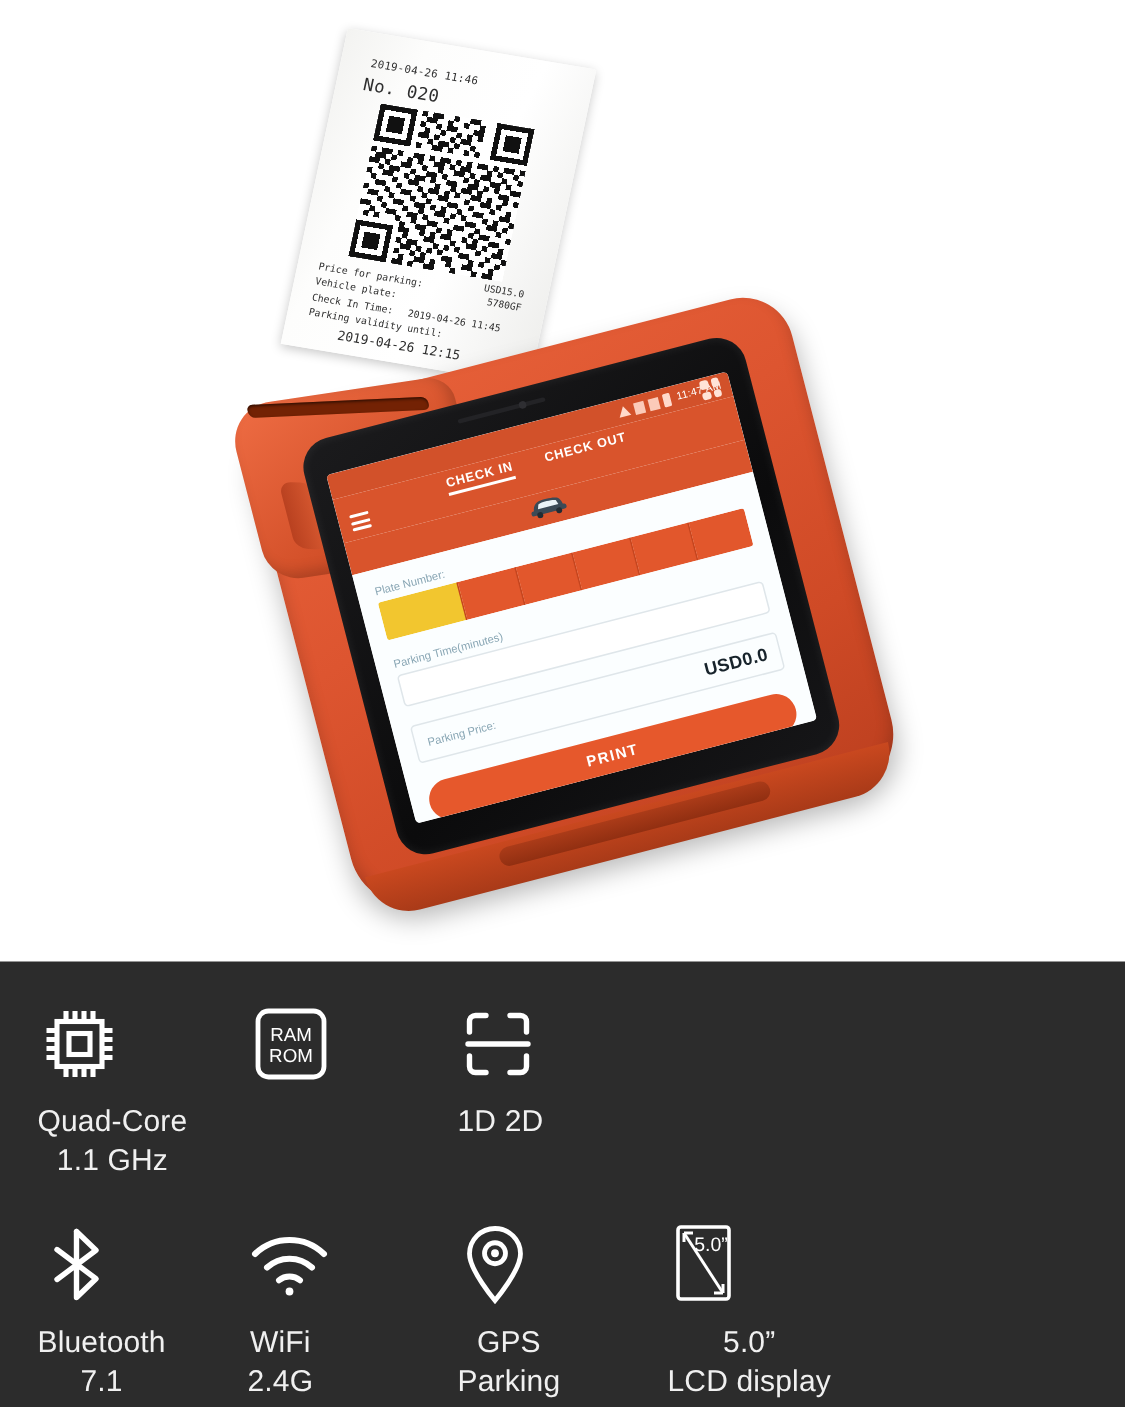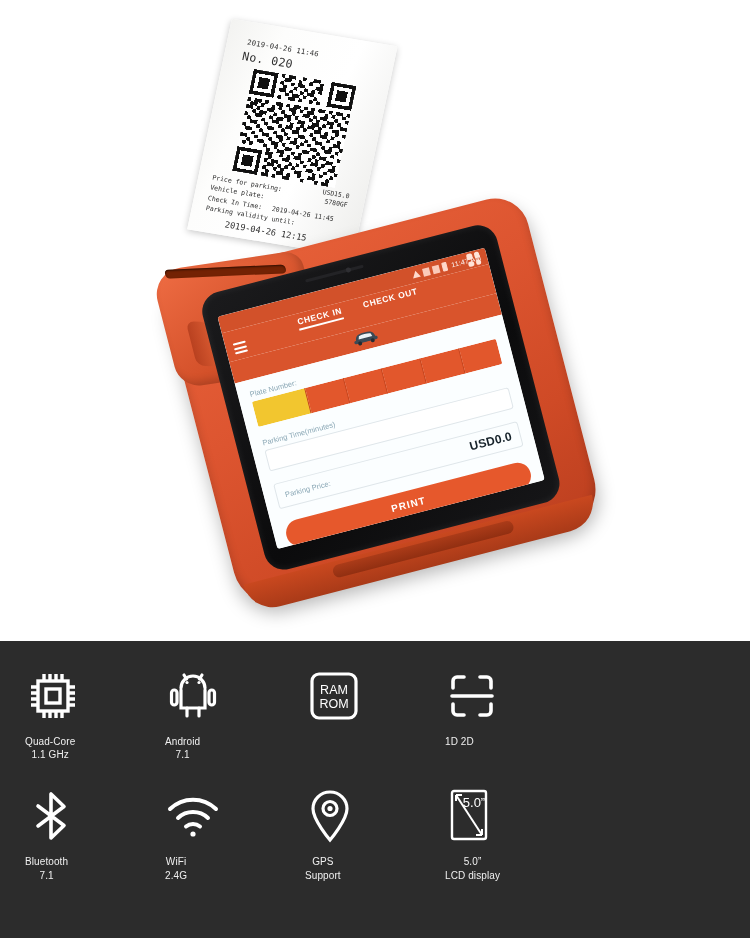--- a/index.html
+++ b/index.html
@@ -154,21 +154,21 @@
     background:#2c2c2c;
   }
   .spec-grid {
     display:grid; grid-template-columns:repeat(5,1fr);
     width:700px; margin:0 auto; padding-top:22px;
   }
   .spec-cell { display:flex; flex-direction:column; align-items:flex-start; }
   .spec-ico { height:66px; display:flex; align-items:center; justify-content:center; }
   .spec-ico svg { display:block; }
   .spec-text { margin-top:6px; text-align:center; color:#f0f0f0;
-               font-size:10px; line-height:1.32; letter-spacing:.1px; }
+               font-size:20px; line-height:1.32; letter-spacing:.1px; }
   .row2 { padding-top:22px; }
 </style>
 </head>
 <body>
 
 <div id="page">
 
   <div id="photo">
 
     <div id="receipt">
@@ -516,38 +516,20 @@
             <rect x="21" y="21" width="14" height="14"></rect>
             <path d="M19 13V6M25 13V6M31 13V6M37 13V6M19 50v-7M25 50v-7M31 50v-7M37 50v-7M13 19H6M13 25H6M13 31H6M13 37H6M50 19h-7M50 25h-7M50 31h-7M50 37h-7"></path>
           </svg>
         </div>
         <div class="spec-text">
           <div>Quad-Core</div>
           <div>1.1 GHz</div>
         </div>
       </div>
 
-      <div class="spec-cell">
-        <div class="spec-ico">
-          <svg width="56" height="56" viewBox="0 0 56 56" fill="none" stroke="#fff" stroke-width="3.2" stroke-linecap="round">
-            <path d="M16 20a12 12 0 0 1 24 0"></path>
-            <path d="M16 22v18h24V22"></path>
-            <circle cx="22" cy="14.5" r="1.6" fill="#fff" stroke="none"></circle>
-            <circle cx="34" cy="14.5" r="1.6" fill="#fff" stroke="none"></circle>
-            <path d="M19 7l2.5 4M37 7l-2.5 4"></path>
-            <rect x="6.5" y="22" width="5.5" height="15" rx="2.7"></rect>
-            <rect x="44" y="22" width="5.5" height="15" rx="2.7"></rect>
-            <path d="M22 40v8M34 40v8"></path>
-          </svg>
-        </div>
-        <div class="spec-text">
-          <div>Android</div>
-          <div>7.1</div>
-        </div>
-      </div>
 
       <div class="spec-cell">
         <div class="spec-ico">
           <svg width="58" height="58" viewBox="0 0 58 58">
             <rect x="7" y="7" width="44" height="44" rx="7" fill="none" stroke="#fff" stroke-width="3.2"></rect>
             <text x="29" y="27" fill="#fff" font-family="Liberation Sans, sans-serif" font-size="12.5" text-anchor="middle">RAM</text>
             <text x="29" y="41" fill="#fff" font-family="Liberation Sans, sans-serif" font-size="12.5" text-anchor="middle">ROM</text>
           </svg>
         </div>
       </div>
@@ -602,21 +584,21 @@
       <div class="spec-cell">
         <div class="spec-ico">
           <svg width="50" height="56" viewBox="0 0 50 56" fill="none" stroke="#fff" stroke-width="3.2">
             <path d="M25 4c-9.4 0-17 7.5-17 16.8C8 32 25 52 25 52s17-20 17-31.2C42 11.5 34.4 4 25 4z"></path>
             <circle cx="25" cy="20.5" r="7"></circle>
             <circle cx="25" cy="20.5" r="2.6" fill="#fff" stroke="none"></circle>
           </svg>
         </div>
         <div class="spec-text">
           <div>GPS</div>
-          <div>Support</div>
+          <div>Parking</div>
         </div>
       </div>
 
       <div class="spec-cell">
         <div class="spec-ico">
           <svg width="48" height="58" viewBox="0 0 48 58" fill="none" stroke="#fff" stroke-width="2.4">
             <rect x="7" y="4" width="34" height="48" rx="2"></rect>
             <path d="M11 8l26 40" stroke-width="2"></path>
             <path d="M11 8v6M11 8h6" stroke-width="2"></path>
             <path d="M37 48v-6M37 48h-6" stroke-width="2"></path>

